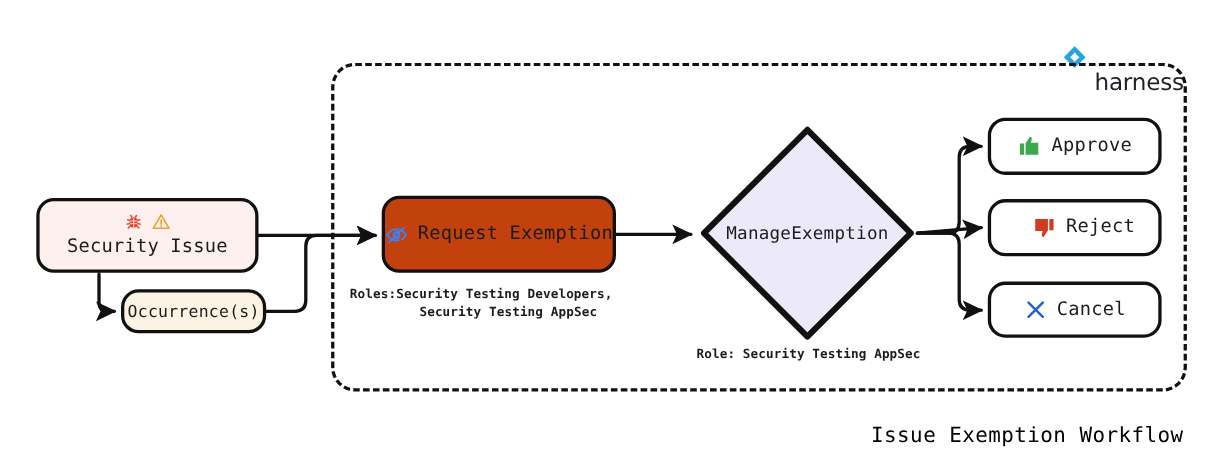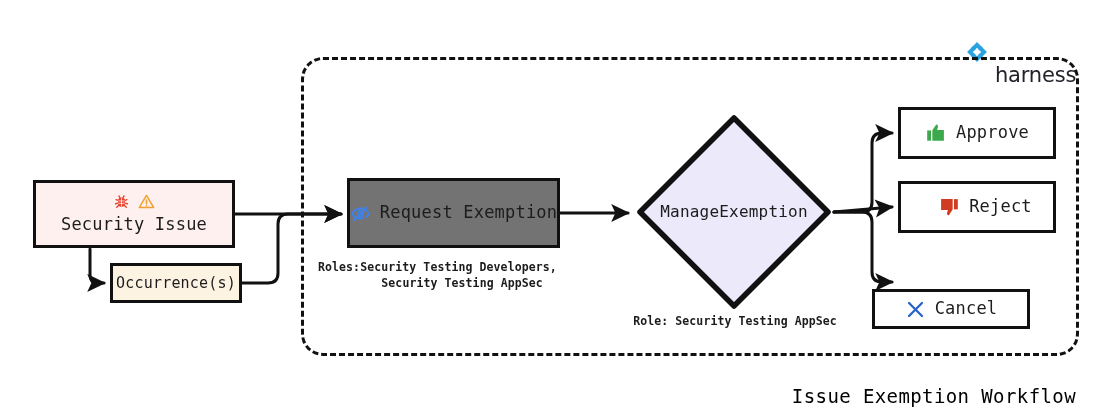--- a/index.html
+++ b/index.html
@@ -46,21 +46,21 @@
     border: 3.5px dashed #111111;
     border-radius: 22px;
     box-sizing: border-box;
   }
 
   
   .node {
     position: absolute;
     box-sizing: border-box;
     border: 3px solid #111111;
-    border-radius: 0;
+    border-radius: 16px;
     display: flex;
     align-items: center;
     justify-content: center;
     text-align: center;
     font-size: 17px;
     line-height: 1.25;
     letter-spacing: 0.2px;
     color: #1c1c1c;
     background: #ffffff;
   }
@@ -84,25 +84,25 @@
     display: flex; align-items: center; justify-content: center; gap: 8px;
     height: 18px; margin-bottom: 1px;
   }
   #node-occurrences {
     left: 110px; top: 263px; width: 132px; height: 40px;
     background: #fdf3e3;
     font-size: 15px;
   }
   #node-request-exemption {
     left: 347px; top: 178px; width: 213px; height: 70px;
-    background: #737373;
+    background: #c2410c;
   }
   #node-approve { left: 898px; top: 107px; width: 158px; height: 52px; }
   #node-reject  { left: 898px; top: 181px; width: 158px; height: 52px; padding-left: 16px; }
-  #node-cancel  { left: 872px; top: 256px; width: 158px; height: 40px; margin-top: 33px; }
+  #node-cancel  { left: 898px; top: 256px; width: 158px; height: 51px; }
 
   
   #node-manage-exemption {
     position: absolute;
     left: 634px; top: 112px;
     width: 200px; height: 200px;
   }
   #node-manage-exemption .diamond-shape {
     position: absolute; inset: 0;
   }

